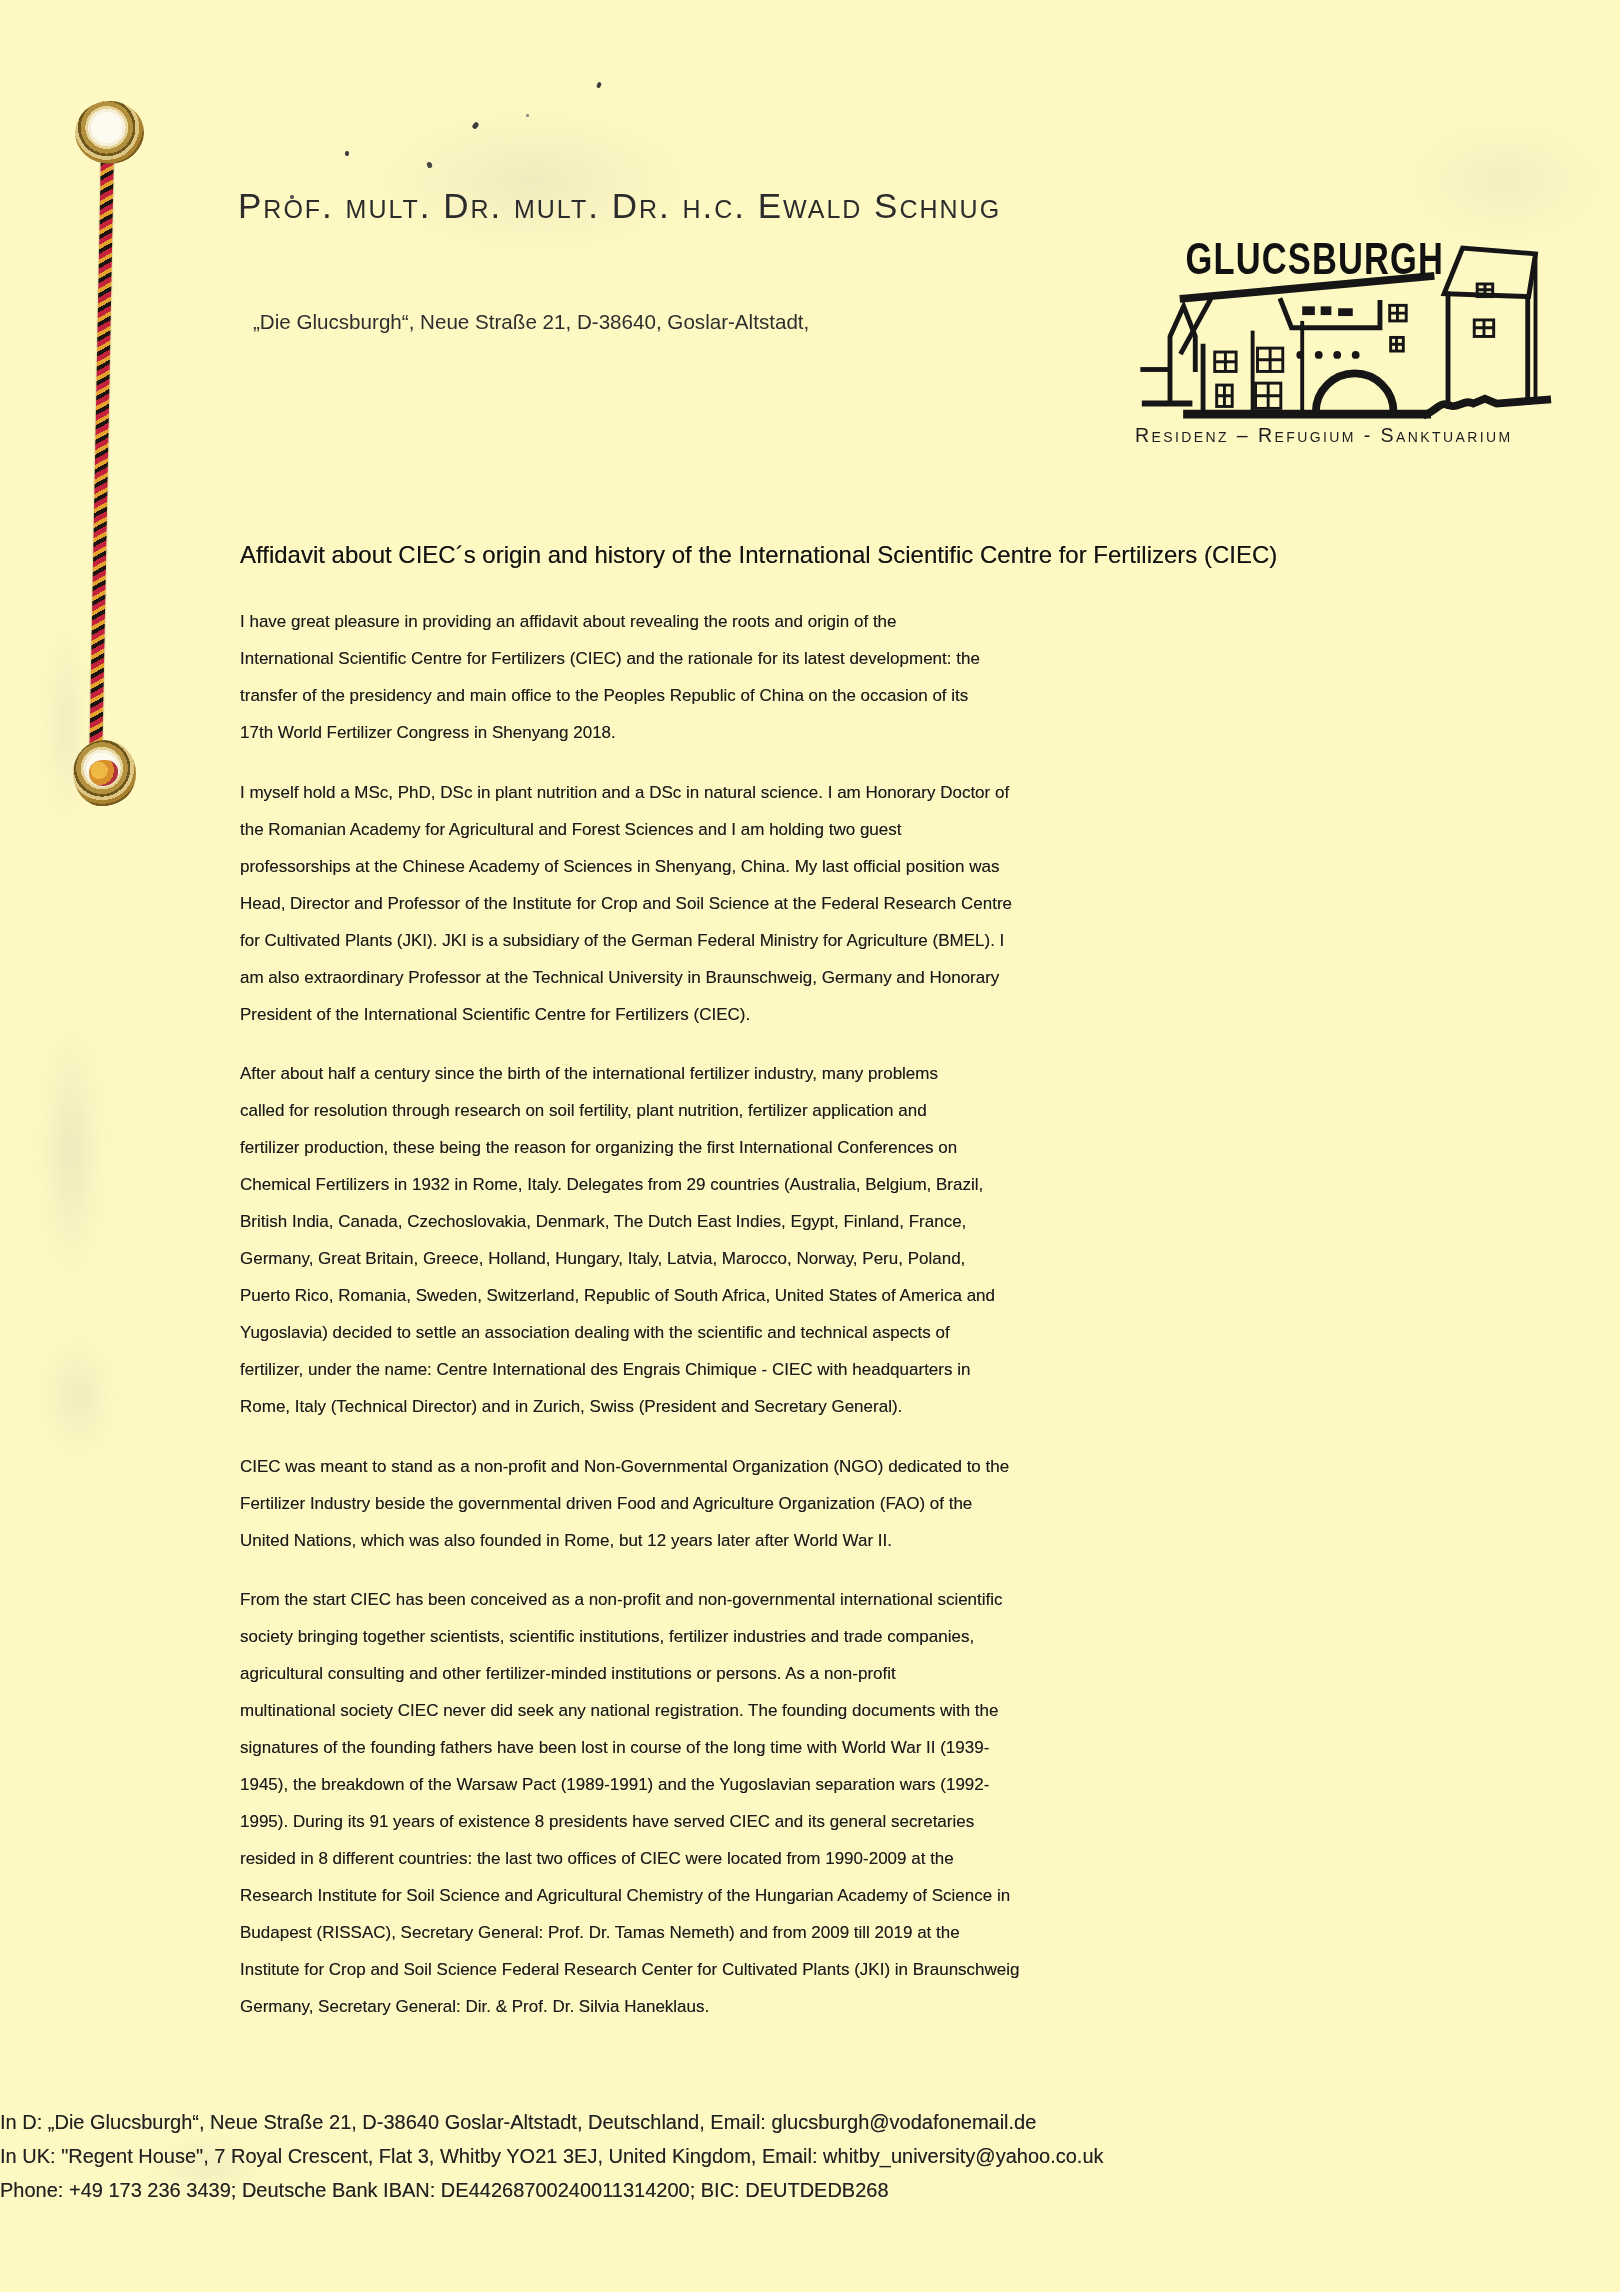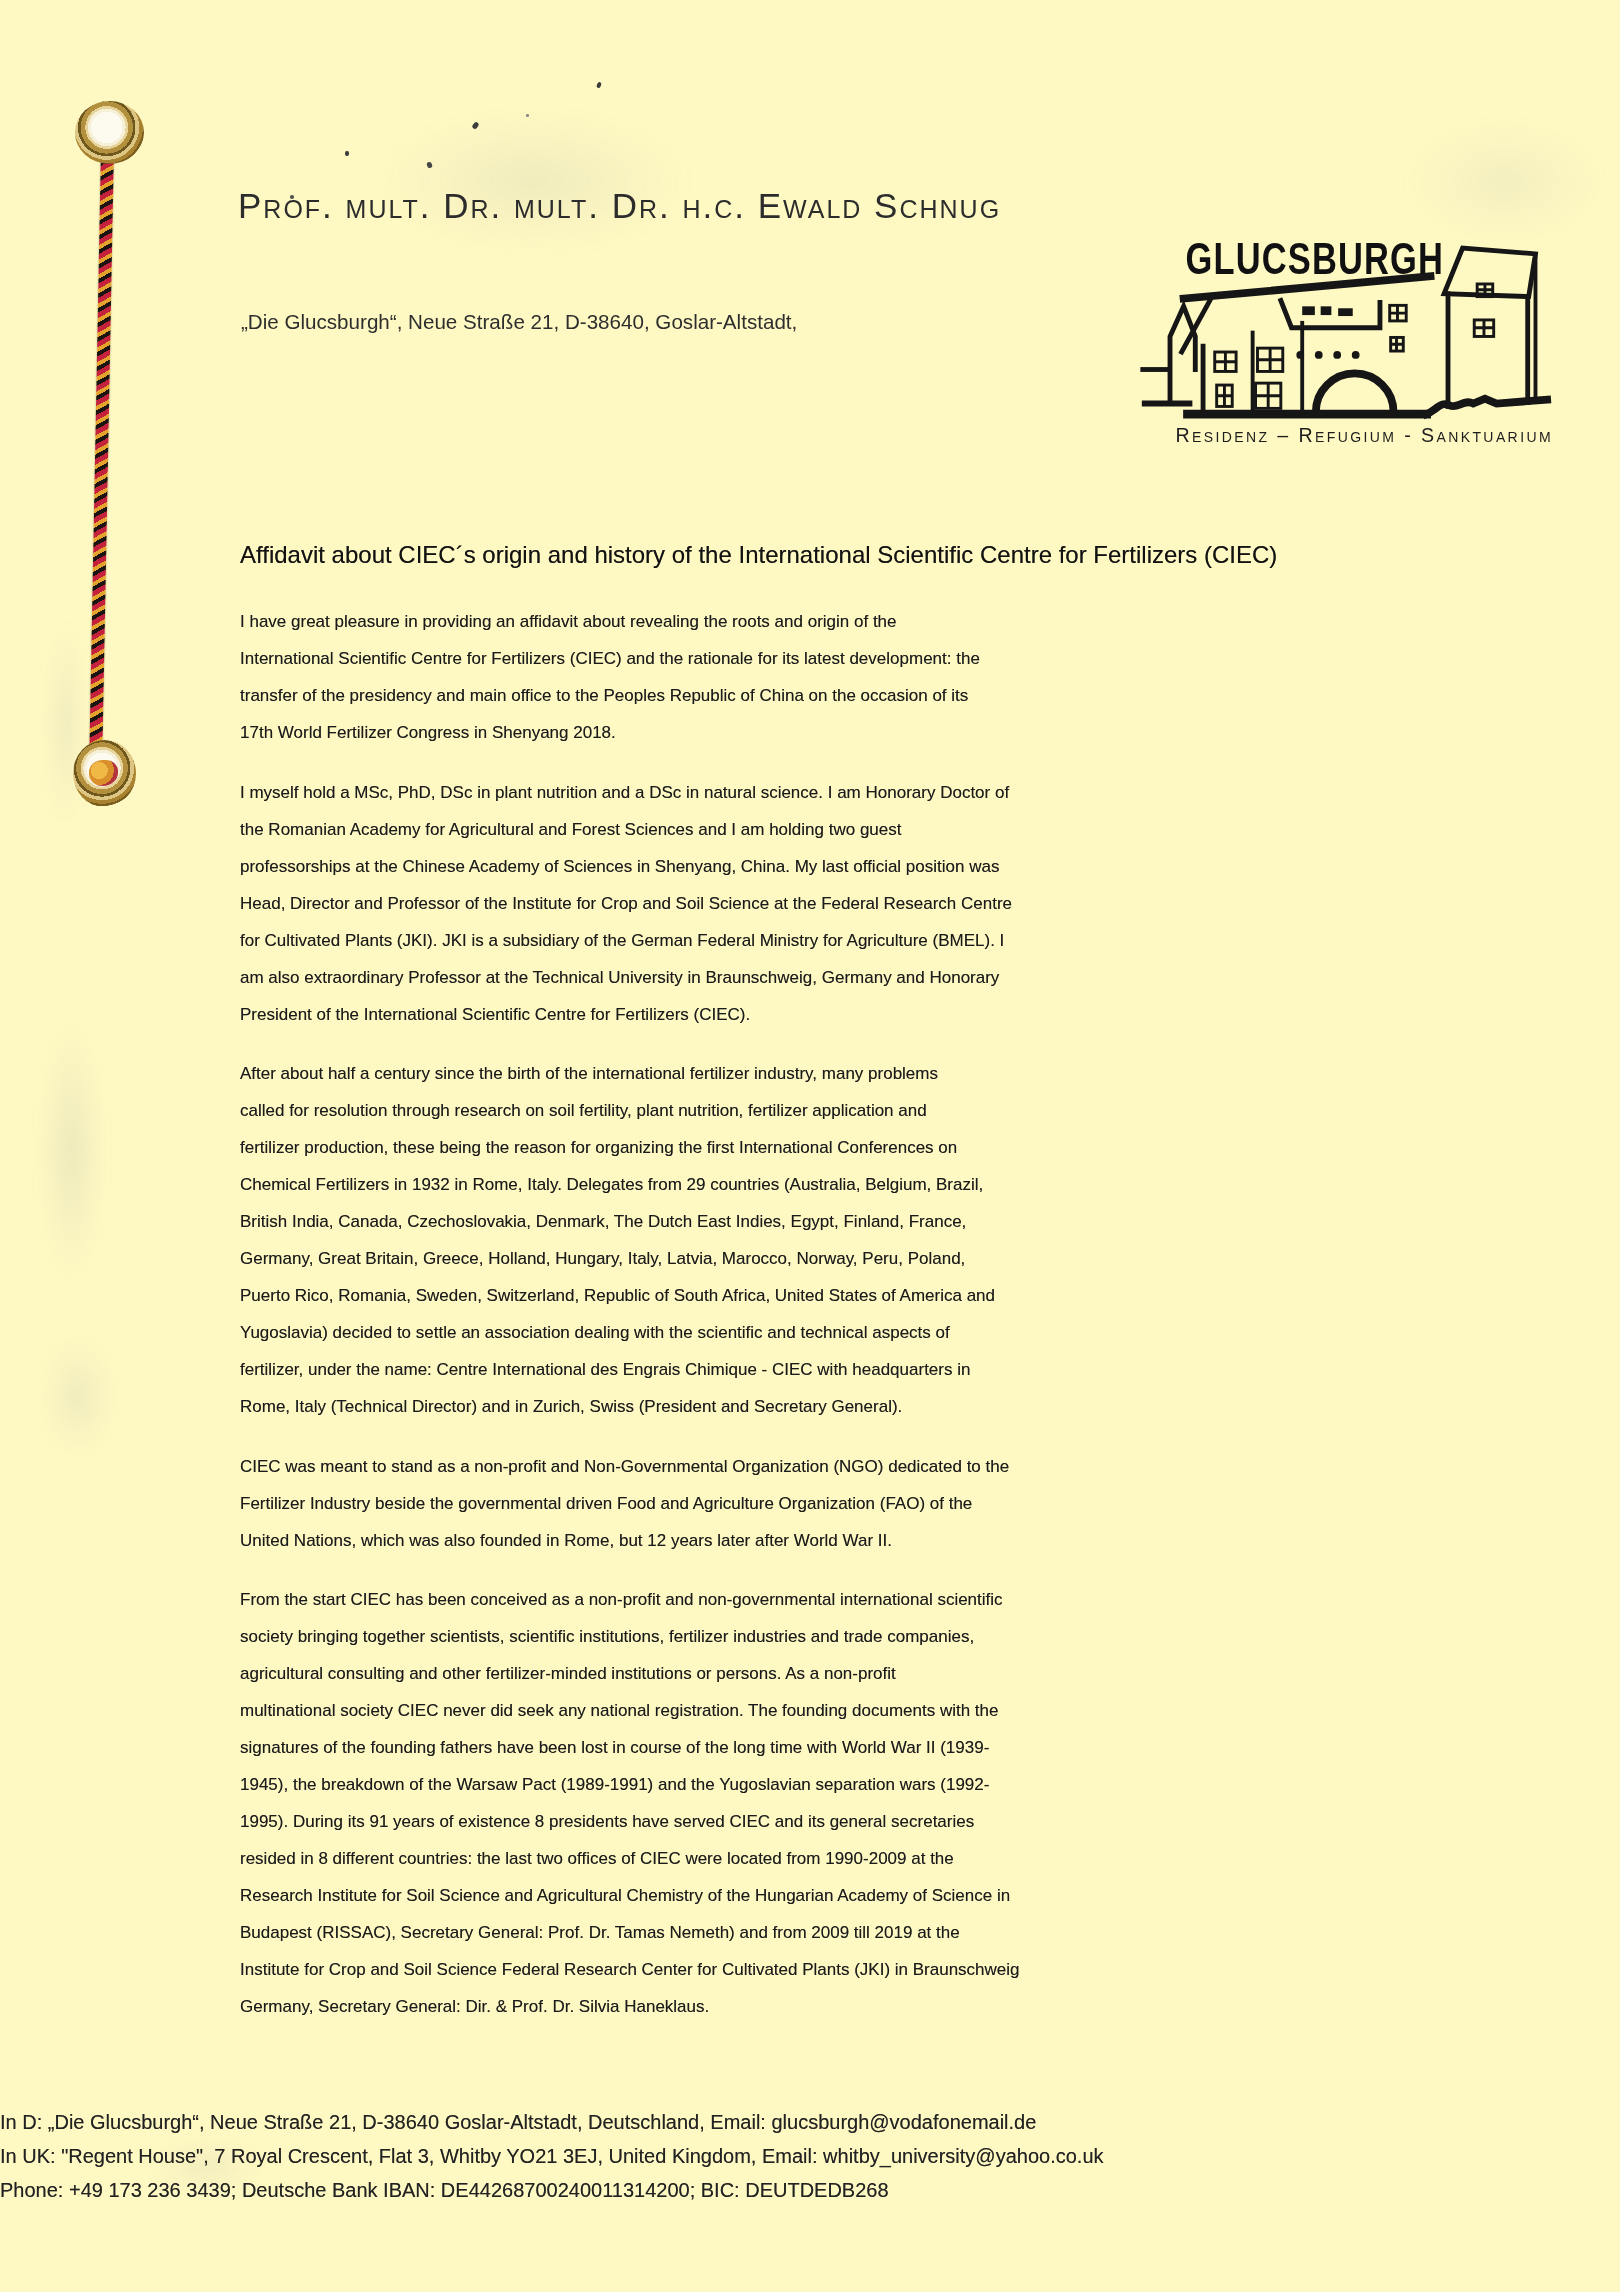--- a/index.html
+++ b/index.html
@@ -46,28 +46,28 @@
   .knot{position:absolute;left:89px;top:760px;width:29px;height:25.5px;border-radius:50% 45% 55% 50%;
     background:radial-gradient(circle at 35% 40%,#f0b945 0 35%,#d98f2a 35% 60%,#b4343c 60% 80%,#7a1f2a 100%);
     filter:blur(0.4px);}
   
   .sender-name{
     position:absolute;left:238px;top:186px;
     font-size:35px;letter-spacing:2px;color:#2c2c2c;
     font-variant:small-caps;white-space:nowrap;
   }
   .sender-address{
-    position:absolute;left:241px;top:310px;
+    position:absolute;left:253px;top:310px;
     font-size:20.6px;color:#2e2e2e;white-space:nowrap;
   }
   
   .logo{position:absolute;left:1135px;top:179px;width:418px;}
   .logo svg{display:block;}
   .logo-subtitle{
-    margin-top:2px;text-align:right;
+    margin-top:2px;text-align:left;
     font-variant:small-caps;font-size:19.6px;letter-spacing:2.4px;
     color:#1d1d1d;white-space:nowrap;
   }
   
   .doc-body{position:absolute;left:240px;top:541px;width:1294px;}
   .doc-title{
     font-size:24px;font-weight:normal;color:#121212;
     margin:0 0 34px 0;white-space:pre-line;
     text-shadow:0 0 0.4px rgba(20,20,20,.55);
   }

